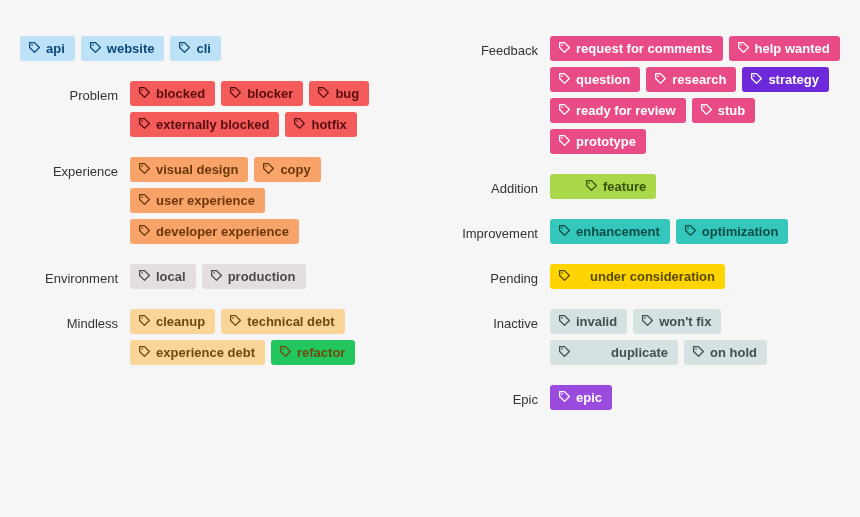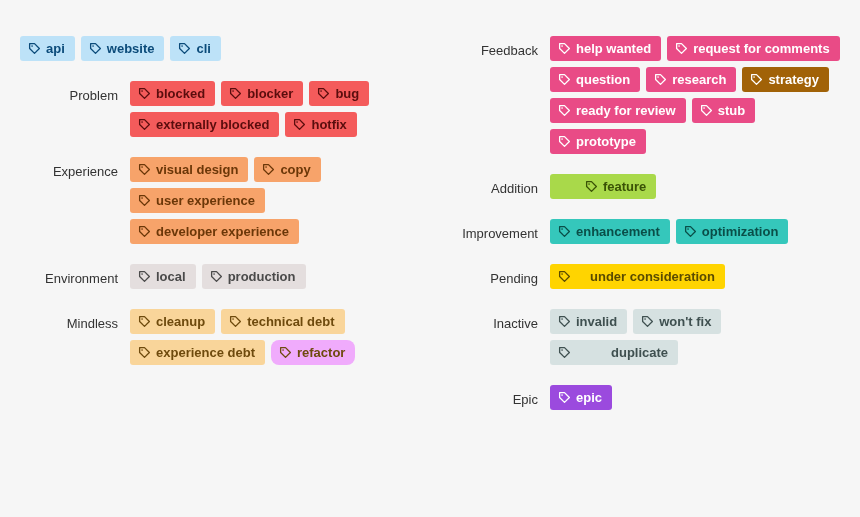--- a/index.html
+++ b/index.html
@@ -31,21 +31,21 @@
     flex-shrink: 0;
   }
   .tags {
     display: flex;
     flex-wrap: wrap;
     gap: 6px;
     flex: 1;
   }
   .tag {
     display: inline-flex;
-    align-items: center;
+    align-items: flex-start;
     gap: 5px;
     padding: 5px 10px 5px 8px;
     border-radius: 3px;
     font-size: 13px;
     font-weight: 700;
     cursor: pointer;
     white-space: nowrap;
   }
   .tag-icon {
     width: 13px;
@@ -228,21 +228,21 @@
           </span>
           <span class="tag" style="background: rgb(249, 213, 154); color: rgb(110, 74, 13);">
             <span class="tag-icon">
               <svg viewBox="0 0 16 16" width="13" height="13" fill="none" stroke="#6e4a0d" stroke-width="1.6" stroke-linejoin="round" stroke-linecap="round">
                 <path d="M2 2 H8 L14 8 L8 14 L2 8 Z"></path>
                 <circle cx="5" cy="5" r="1" fill="#6e4a0d" stroke="none"></circle>
               </svg>
             </span>
             <span>experience debt</span>
           </span>
-          <span class="tag" style="background: #f0abfc; color: rgb(110, 74, 13); border-radius: 8px;">
+          <span class="tag" style="background: #22c55e; color: rgb(110, 74, 13);">
             <span class="tag-icon">
               <svg viewBox="0 0 16 16" width="13" height="13" fill="none" stroke="#6e4a0d" stroke-width="1.6" stroke-linejoin="round" stroke-linecap="round">
                 <path d="M2 2 H8 L14 8 L8 14 L2 8 Z"></path>
                 <circle cx="5" cy="5" r="1" fill="#6e4a0d" stroke="none"></circle>
               </svg>
             </span>
             <span>refactor</span>
           </span>
         </div>
       </div>
@@ -251,50 +251,50 @@
       <div class="group">
         <div class="group-label">Feedback</div>
         <div class="tags">
           <span class="tag" style="background: rgb(233, 75, 134); color: rgb(255, 255, 255);">
             <span class="tag-icon">
               <svg viewBox="0 0 16 16" width="13" height="13" fill="none" stroke="#ffffff" stroke-width="1.6" stroke-linejoin="round" stroke-linecap="round">
                 <path d="M2 2 H8 L14 8 L8 14 L2 8 Z"></path>
                 <circle cx="5" cy="5" r="1" fill="#ffffff" stroke="none"></circle>
               </svg>
             </span>
+            <span>request for comments</span>
+          </span>
+          <span class="tag" style="background: rgb(233, 75, 134); color: rgb(255, 255, 255);">
+            <span class="tag-icon">
+              <svg viewBox="0 0 16 16" width="13" height="13" fill="none" stroke="#ffffff" stroke-width="1.6" stroke-linejoin="round" stroke-linecap="round">
+                <path d="M2 2 H8 L14 8 L8 14 L2 8 Z"></path>
+                <circle cx="5" cy="5" r="1" fill="#ffffff" stroke="none"></circle>
+              </svg>
+            </span>
             <span>help wanted</span>
           </span>
           <span class="tag" style="background: rgb(233, 75, 134); color: rgb(255, 255, 255);">
             <span class="tag-icon">
               <svg viewBox="0 0 16 16" width="13" height="13" fill="none" stroke="#ffffff" stroke-width="1.6" stroke-linejoin="round" stroke-linecap="round">
                 <path d="M2 2 H8 L14 8 L8 14 L2 8 Z"></path>
                 <circle cx="5" cy="5" r="1" fill="#ffffff" stroke="none"></circle>
               </svg>
             </span>
-            <span>request for comments</span>
-          </span>
-          <span class="tag" style="background: rgb(233, 75, 134); color: rgb(255, 255, 255);">
-            <span class="tag-icon">
-              <svg viewBox="0 0 16 16" width="13" height="13" fill="none" stroke="#ffffff" stroke-width="1.6" stroke-linejoin="round" stroke-linecap="round">
-                <path d="M2 2 H8 L14 8 L8 14 L2 8 Z"></path>
-                <circle cx="5" cy="5" r="1" fill="#ffffff" stroke="none"></circle>
-              </svg>
-            </span>
             <span>question</span>
           </span>
           <span class="tag" style="background: rgb(233, 75, 134); color: rgb(255, 255, 255);">
             <span class="tag-icon">
               <svg viewBox="0 0 16 16" width="13" height="13" fill="none" stroke="#ffffff" stroke-width="1.6" stroke-linejoin="round" stroke-linecap="round">
                 <path d="M2 2 H8 L14 8 L8 14 L2 8 Z"></path>
                 <circle cx="5" cy="5" r="1" fill="#ffffff" stroke="none"></circle>
               </svg>
             </span>
             <span>research</span>
           </span>
-          <span class="tag" style="background: #a16207; color: rgb(255, 255, 255);">
+          <span class="tag" style="background: #6d28d9; color: rgb(255, 255, 255);">
             <span class="tag-icon">
               <svg viewBox="0 0 16 16" width="13" height="13" fill="none" stroke="#ffffff" stroke-width="1.6" stroke-linejoin="round" stroke-linecap="round">
                 <path d="M2 2 H8 L14 8 L8 14 L2 8 Z"></path>
                 <circle cx="5" cy="5" r="1" fill="#ffffff" stroke="none"></circle>
               </svg>
             </span>
             <span>strategy</span>
           </span>
           <span class="tag" style="background: rgb(233, 75, 134); color: rgb(255, 255, 255);">
             <span class="tag-icon">
@@ -398,20 +398,29 @@
             <span>won't fix</span>
           </span>
           <span class="tag" style="background: rgb(214, 225, 225); color: rgb(63, 80, 80); gap: 40px;">
             <span class="tag-icon">
               <svg viewBox="0 0 16 16" width="13" height="13" fill="none" stroke="#3f5050" stroke-width="1.6" stroke-linejoin="round" stroke-linecap="round">
                 <path d="M2 2 H8 L14 8 L8 14 L2 8 Z"></path>
                 <circle cx="5" cy="5" r="1" fill="#3f5050" stroke="none"></circle>
               </svg>
             </span>
             <span>duplicate</span>
+          </span>
+          <span class="tag" style="background: rgb(214, 225, 225); color: rgb(63, 80, 80);">
+            <span class="tag-icon">
+              <svg viewBox="0 0 16 16" width="13" height="13" fill="none" stroke="#3f5050" stroke-width="1.6" stroke-linejoin="round" stroke-linecap="round">
+                <path d="M2 2 H8 L14 8 L8 14 L2 8 Z"></path>
+                <circle cx="5" cy="5" r="1" fill="#3f5050" stroke="none"></circle>
+              </svg>
+            </span>
+            <span>on hold</span>
           </span>
         </div>
       </div>
       <div class="group">
         <div class="group-label">Epic</div>
         <div class="tags">
           <span class="tag" style="background: rgb(155, 74, 222); color: rgb(255, 255, 255);">
             <span class="tag-icon">
               <svg viewBox="0 0 16 16" width="13" height="13" fill="none" stroke="#ffffff" stroke-width="1.6" stroke-linejoin="round" stroke-linecap="round">
                 <path d="M2 2 H8 L14 8 L8 14 L2 8 Z"></path>

